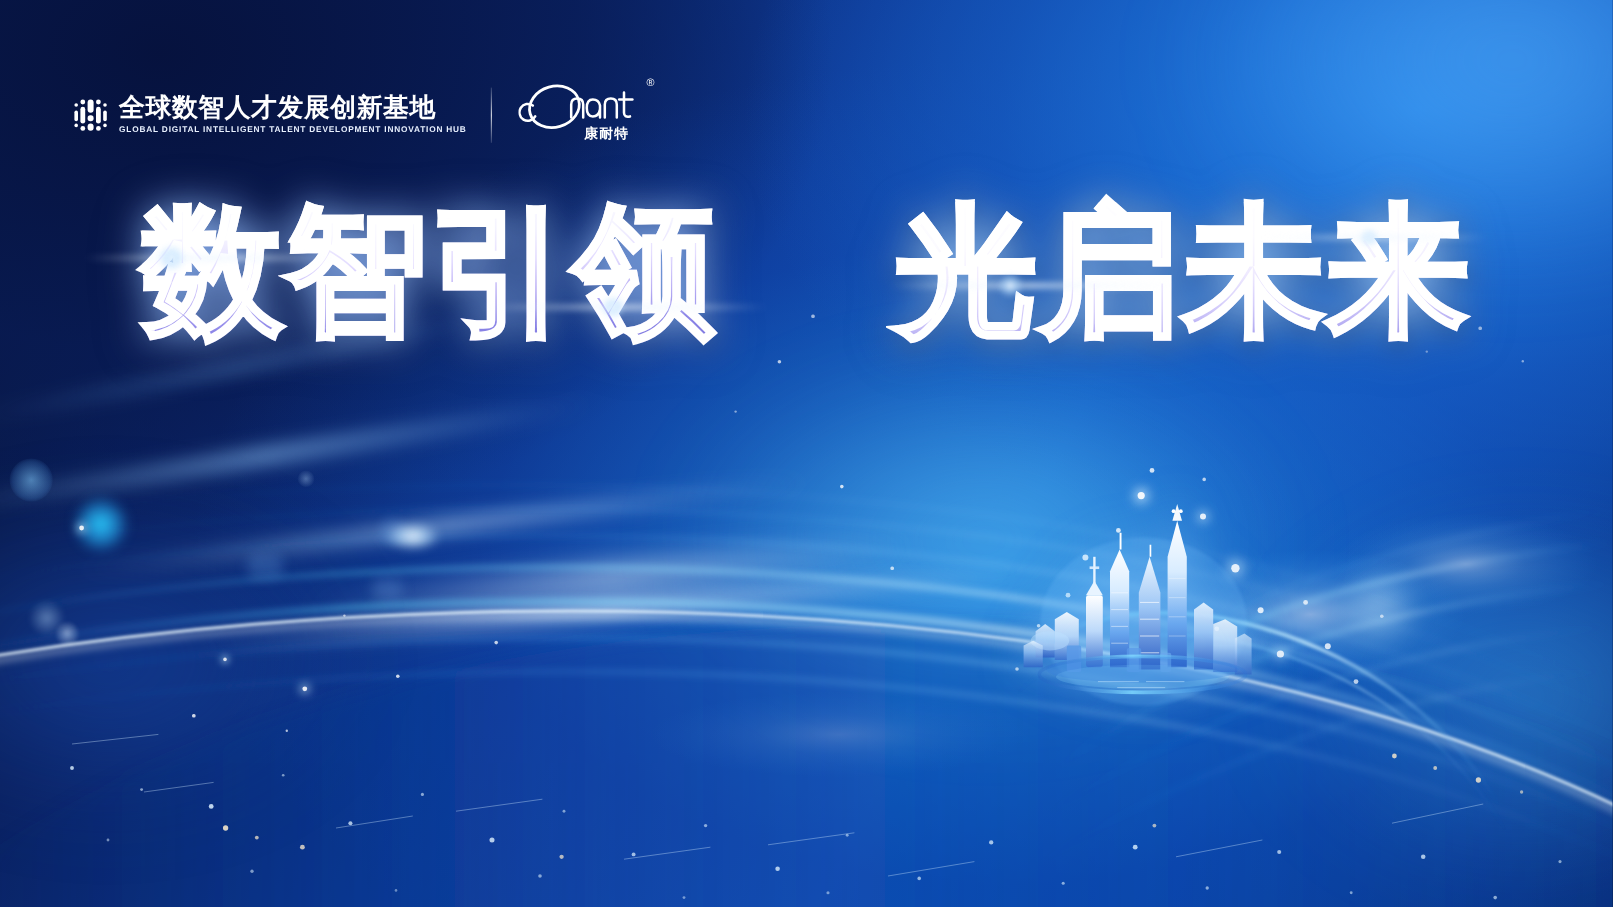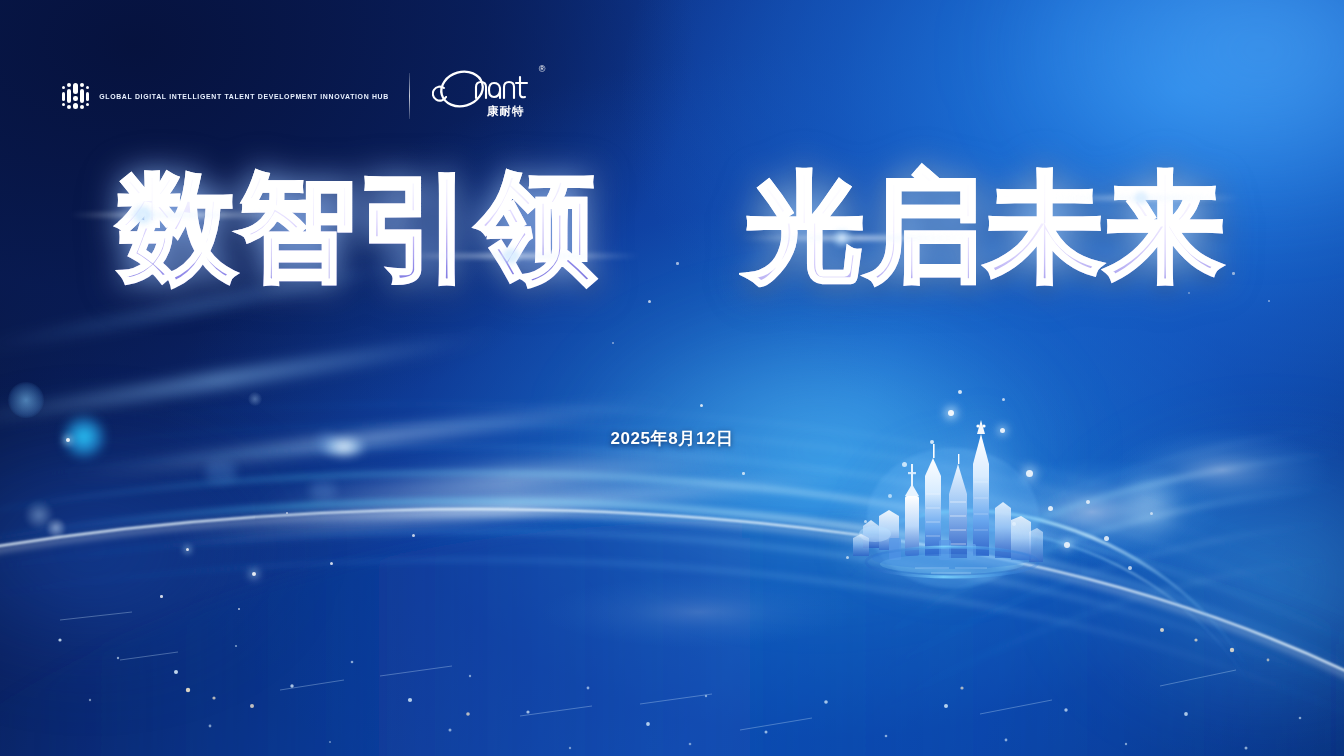--- a/index.html
+++ b/index.html
@@ -387,20 +387,21 @@
           <i style="width:4px;height:4px;border-radius:50%;"></i>
         </div>
       <div class="lmcol">
           <i style="width:3px;height:3px;border-radius:50%;"></i>
           <i style="width:3px;height:9px;"></i>
           <i style="width:3px;height:3px;border-radius:50%;"></i>
         </div>
     </div>
 
     <div class="brandtxt">
+      <div class="brand-cn">全球数智人才发展创新基地</div>
       <div class="brand-en">GLOBAL DIGITAL INTELLIGENT TALENT DEVELOPMENT INNOVATION HUB</div>
     </div>
 
     <div class="divider"></div>
 
     <div class="conant">
       <svg width="110" height="46" viewBox="0 0 110 46">
 
         <ellipse cx="30" cy="21" rx="21" ry="17" fill="none" stroke="#ffffff" stroke-width="2.3" transform="rotate(-16 30 21)"></ellipse>
 
@@ -432,16 +433,15 @@
     <div class="flarebar" style="left:400px;top:254px;width:240px;height:4px;opacity:.8;"></div>
     <div class="flare" style="left:500px;top:246px;width:22px;height:20px;opacity:.9;"></div>
     <div class="flarebar" style="left:740px;top:236px;width:240px;height:4px;opacity:.85;"></div>
     <div class="flare" style="left:830px;top:228px;width:24px;height:20px;opacity:.9;"></div>
     <div class="flarebar" style="left:1050px;top:196px;width:190px;height:3.5px;opacity:.7;"></div>
     <div class="flare" style="left:1132px;top:190px;width:18px;height:16px;opacity:.8;"></div>
   </div>
 
 
   <div class="datewrap">
-    <div class="date-line">2025年8月12日</div>
   </div>
 
 </div>
 
 </body></html>

